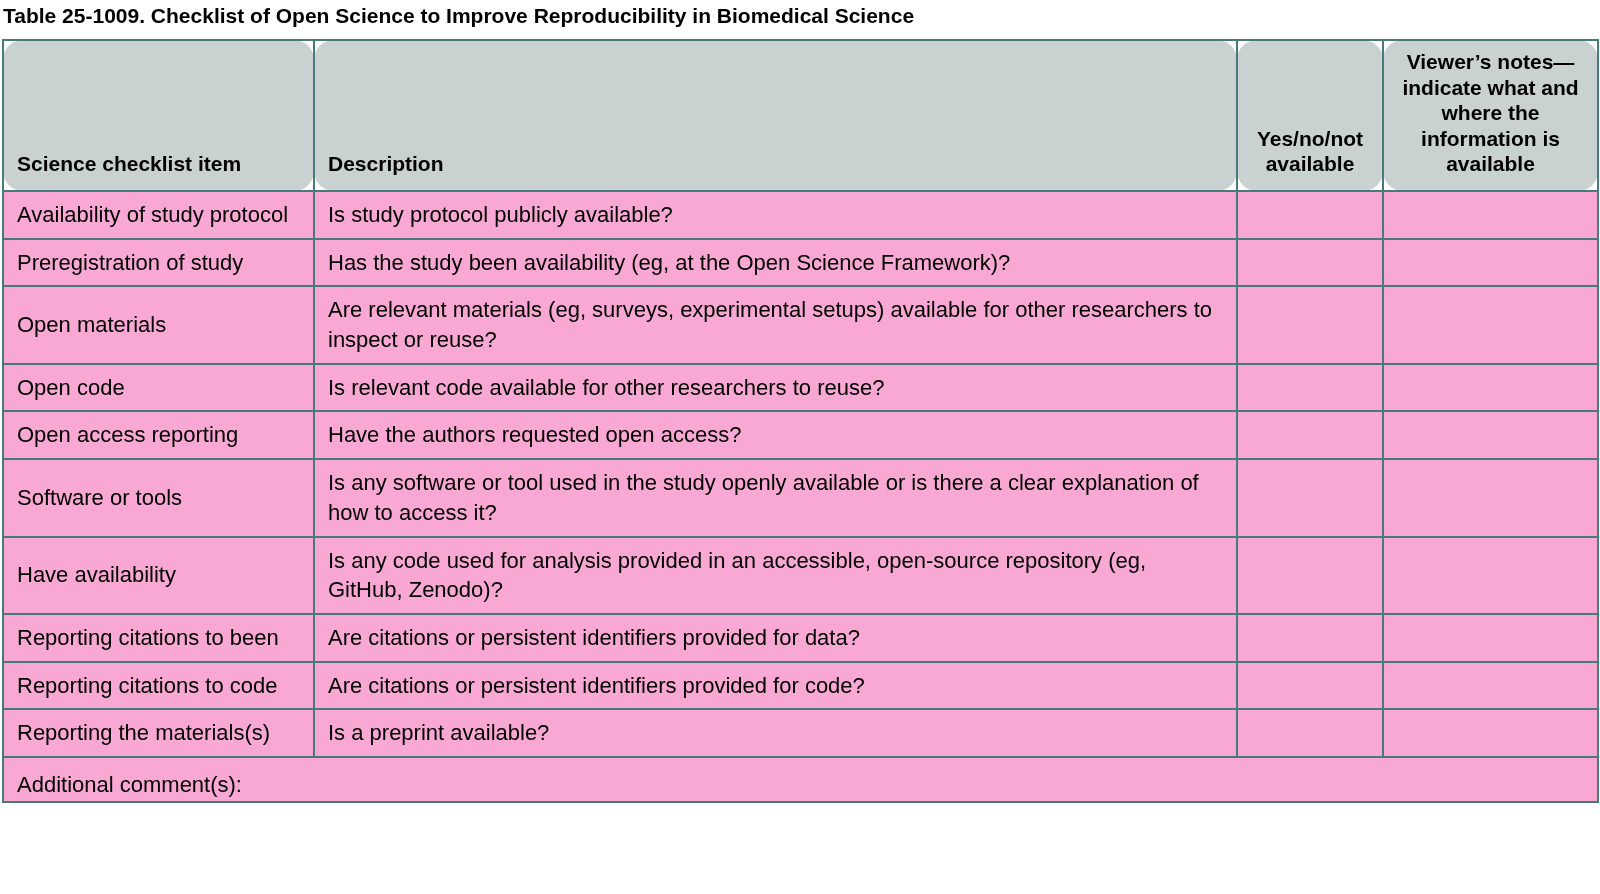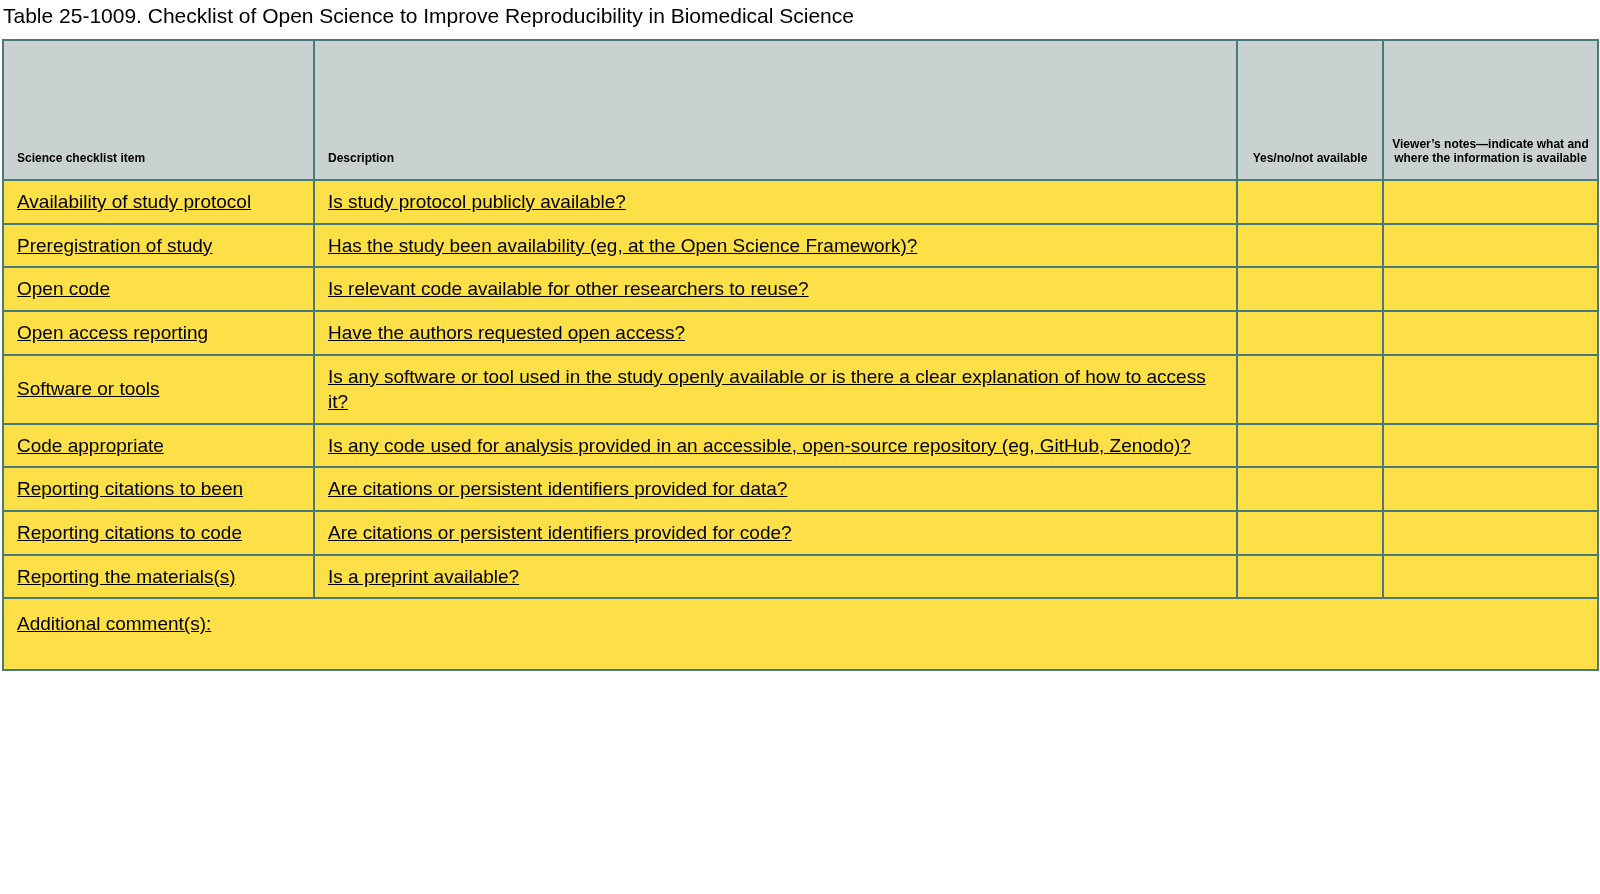--- a/index.html
+++ b/index.html
@@ -12,21 +12,21 @@
   .page {
     width: 1600px;
     height: 894px;
     box-sizing: border-box;
     padding: 2px 3px 0 2px;
     background: #ffffff;
     overflow: hidden;
   }
   .doc-title {
     font-size: 21px;
-    font-weight: normal;
+    font-weight: bold;
     letter-spacing: 0px;
     margin: 2px 0 11px 1px;
     color: #000000;
   }
   table.checklist {
     border-collapse: collapse;
     table-layout: fixed;
     width: 1595px;
   }
   table.checklist col.c-item  { width: 311px; }
@@ -36,47 +36,47 @@
 
   table.checklist th,
   table.checklist td {
     border: 2px solid #487a7a;
     box-sizing: border-box;
   }
   thead th {
     background: #c9d2d1;
     height: 140px;
     vertical-align: bottom;
-    font-size: 12px;
+    font-size: 21px;
     font-weight: bold;
     line-height: 1.22;
     padding: 8px 12px 13px 13px;
     text-align: left;
+    border-radius: 20px;
   }
   thead th.center {
     text-align: center;
     padding-left: 4px;
     padding-right: 4px;
   }
   tbody td {
-    font-size: 19px;
+    font-size: 22px;
     line-height: 1.35;
     vertical-align: middle;
     padding: 8px 13px;
     height: 26px; 
-    background: #fde047;
-    text-decoration: underline;
+    background: #f9a8d4;
   }
   tbody td.answer-cell,
   tbody td.notes-cell {
     padding: 8px 6px;
   }
   tbody tr.footer-row td {
     vertical-align: top;
-    padding: 12px 13px 32px 13px;
+    padding: 12px 13px 1px 13px;
     height: 30px;
   }
 </style>
 </head>
 <body>
 
 <div class="page">
 
   <div class="doc-title">Table 25-1009. Checklist of Open Science to Improve Reproducibility in Biomedical Science</div>
 
@@ -104,20 +104,26 @@
         <td class="notes-cell"></td>
       </tr>
 
       <tr>
         <td class="item-cell">Preregistration of study</td>
         <td class="desc-cell">Has the study been availability (eg, at the Open Science Framework)?</td>
         <td class="answer-cell"></td>
         <td class="notes-cell"></td>
       </tr>
 
+      <tr>
+        <td class="item-cell">Open materials</td>
+        <td class="desc-cell">Are relevant materials (eg, surveys, experimental setups) available for other researchers to inspect or reuse?</td>
+        <td class="answer-cell"></td>
+        <td class="notes-cell"></td>
+      </tr>
 
 
       <tr>
         <td class="item-cell">Open code</td>
         <td class="desc-cell">Is relevant code available for other researchers to reuse?</td>
         <td class="answer-cell"></td>
         <td class="notes-cell"></td>
       </tr>
 
       <tr>
@@ -128,21 +134,21 @@
       </tr>
 
       <tr>
         <td class="item-cell">Software or tools</td>
         <td class="desc-cell">Is any software or tool used in the study openly available or is there a clear explanation of how to access it?</td>
         <td class="answer-cell"></td>
         <td class="notes-cell"></td>
       </tr>
 
       <tr>
-        <td class="item-cell">Code appropriate</td>
+        <td class="item-cell">Have availability</td>
         <td class="desc-cell">Is any code used for analysis provided in an accessible, open-source repository (eg, GitHub, Zenodo)?</td>
         <td class="answer-cell"></td>
         <td class="notes-cell"></td>
       </tr>
 
 
 
       <tr>
         <td class="item-cell">Reporting citations to been</td>
         <td class="desc-cell">Are citations or persistent identifiers provided for data?</td>

